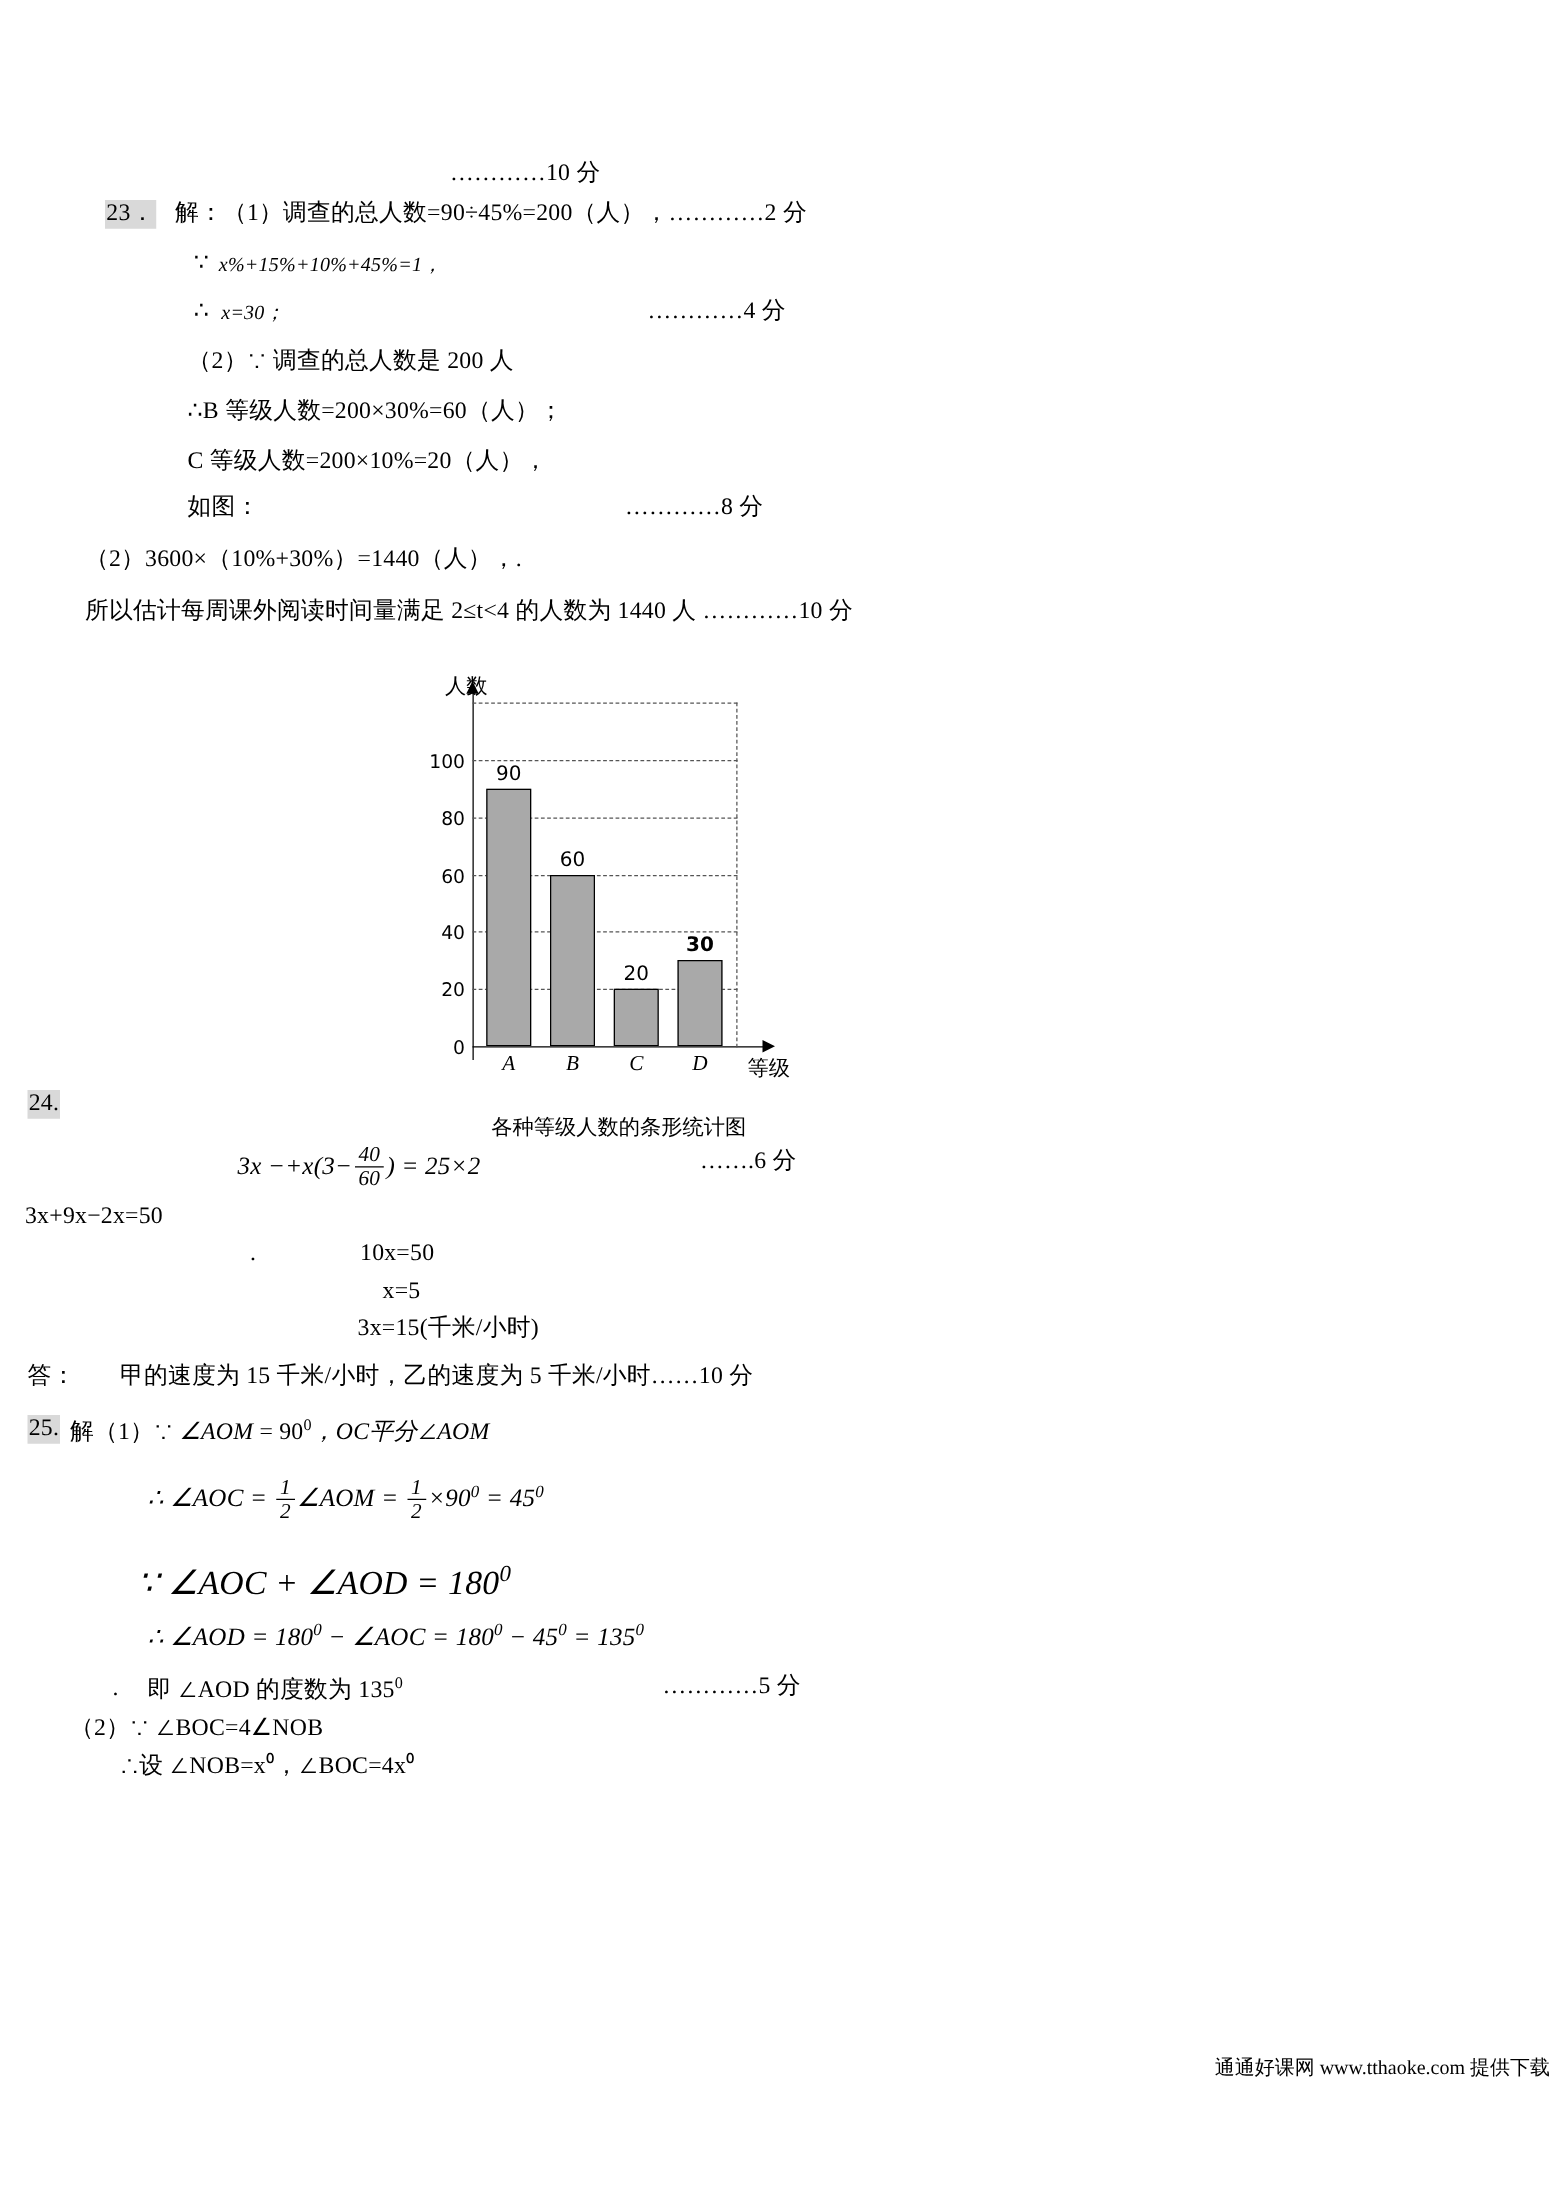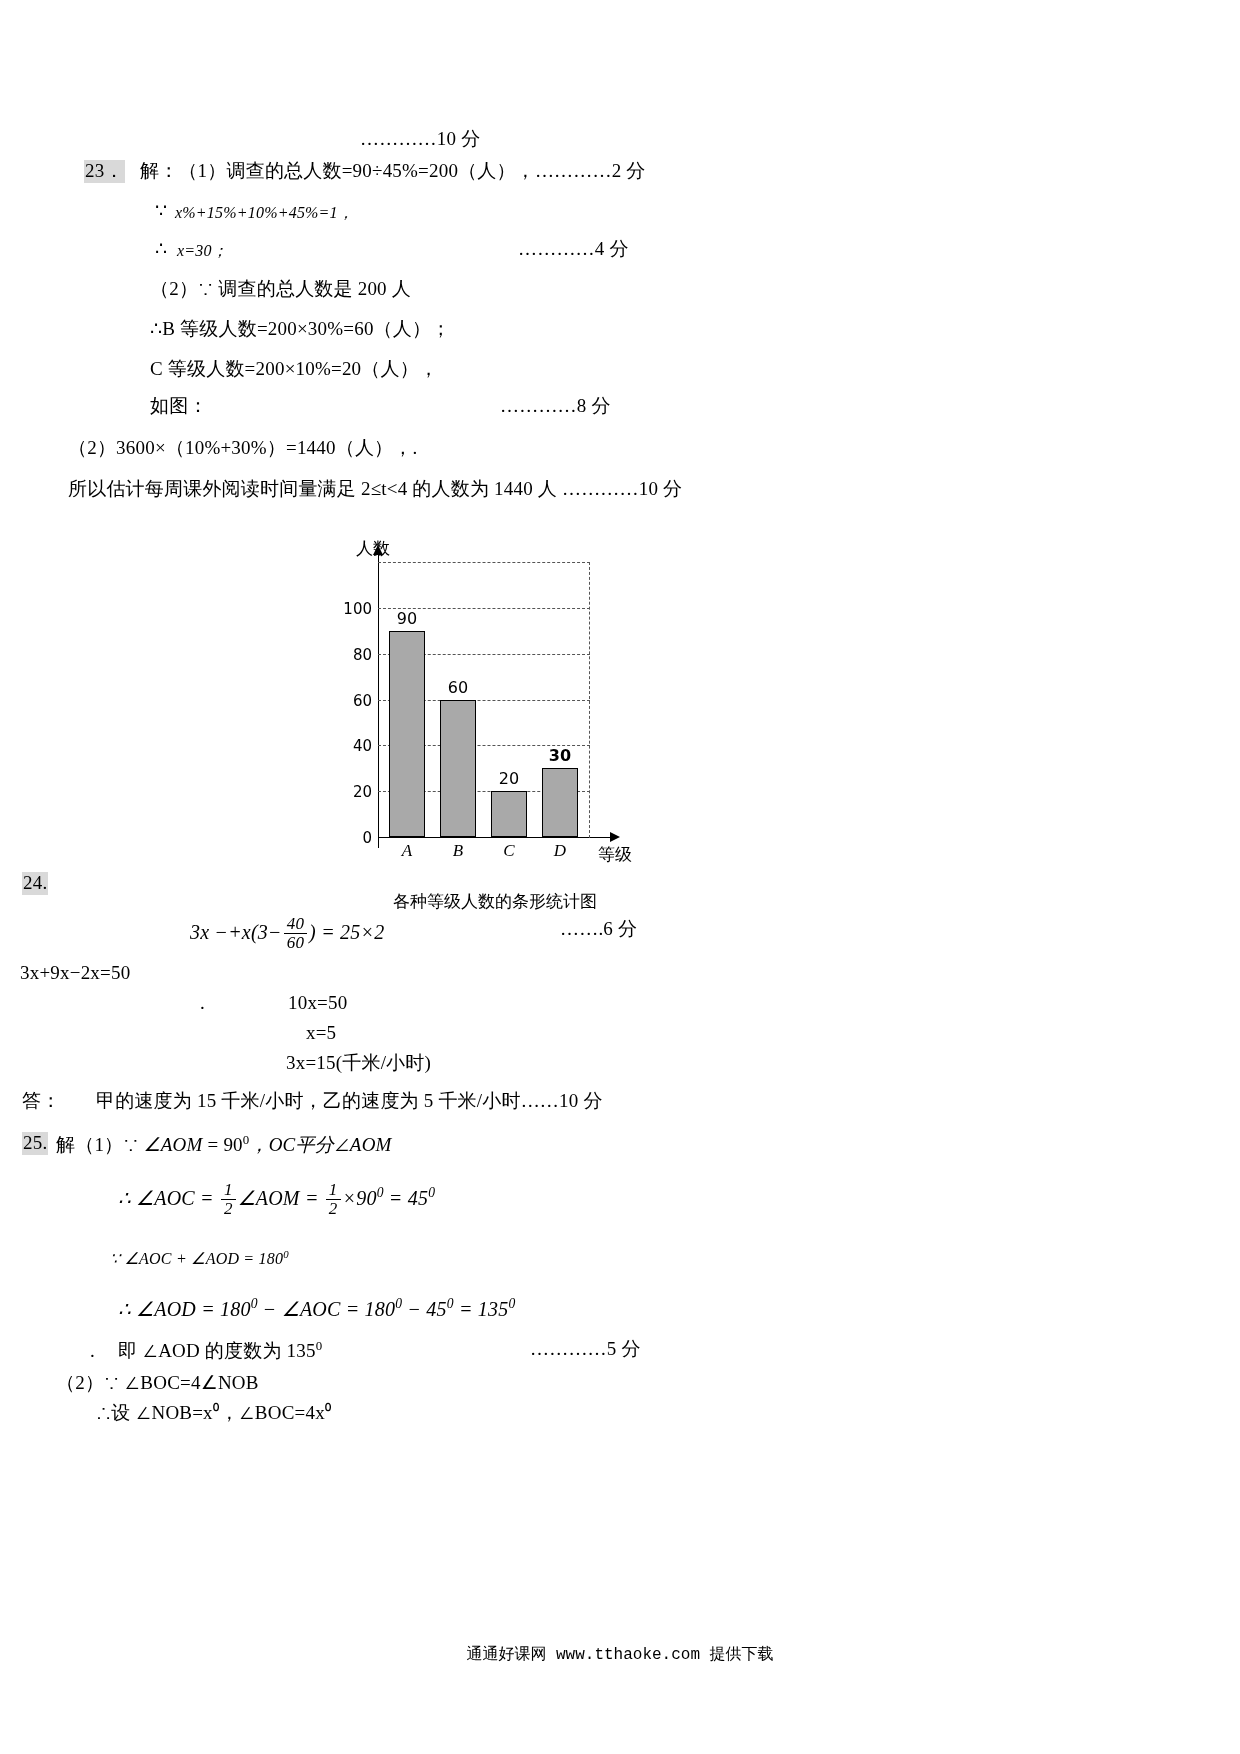--- a/index.html
+++ b/index.html
@@ -168,22 +168,22 @@
     top: -1px;
   }
   .frac .num { display: block; padding: 0 3px; }
   .frac .den { display: block; border-top: 1px solid #000; padding: 0 3px; }
   .sup { font-size: 0.68em; vertical-align: super; }
   .footer {
     position: absolute;
     left: 0;
     top: 1644px;
     width: 1240px;
-    text-align: center;
-    font-family: Liberation Mono, monospace;
+    text-align: right;
+    font-family: Liberation Serif, serif;
     font-size: 16px;
   }
 </style>
 </head>
 <body>
 
 <div class="page">
 
   <div class="ln" style="left:360px; top:128px;">…………10 分</div>
 
@@ -267,21 +267,21 @@
   <div class="ln" style="left:286px; top:1052px;">3x=15(千米/小时)</div>
 
   <div class="ln" style="left:22px; top:1090px;">答：</div>
   <div class="ln" style="left:96px; top:1090px;">甲的速度为 15 千米/小时，乙的速度为 5 千米/小时……10 分</div>
 
   <div class="ln num-badge" style="left:22px; top:1132px;">25.</div>
   <div class="ln" style="left:56px; top:1132px;"><span>解（1）∵ </span><span class="it">∠AOM</span><span> = 90</span><span class="sup">0</span><span class="it">，OC</span><span class="it">平分∠AOM</span></div>
 
   <div class="ln it" style="left:118px; top:1182px; font-size:20px;"><span>∴ ∠AOC = </span><span class="frac"><span class="num">1</span><span class="den">2</span></span><span>∠AOM = </span><span class="frac"><span class="num">1</span><span class="den">2</span></span><span>×90</span><span class="sup">0</span><span> = 45</span><span class="sup">0</span></div>
 
-  <div class="ln it" style="left:110px; top:1248px; font-size:16px;"><span>∵ ∠AOC + ∠AOD = 180</span><span class="sup">0</span></div>
+  <div class="ln it" style="left:110px; top:1248px; font-size:27px;"><span>∵ ∠AOC + ∠AOD = 180</span><span class="sup">0</span></div>
 
   <div class="ln it" style="left:118px; top:1296px; font-size:20px;"><span>∴ ∠AOD = 180</span><span class="sup">0</span><span> − ∠AOC = 180</span><span class="sup">0</span><span> − 45</span><span class="sup">0</span><span> = 135</span><span class="sup">0</span></div>
 
   <div class="ln" style="left:90px; top:1340px;">.</div>
   <div class="ln" style="left:118px; top:1338px;"><span>即 ∠AOD 的度数为 135</span><span class="sup">0</span></div>
   <div class="ln" style="left:530px; top:1338px;">…………5 分</div>
 
   <div class="ln" style="left:56px; top:1372px;">（2）∵ ∠BOC=4∠NOB</div>
   <div class="ln" style="left:96px; top:1402px;">∴设 ∠NOB=x⁰，∠BOC=4x⁰</div>
 

